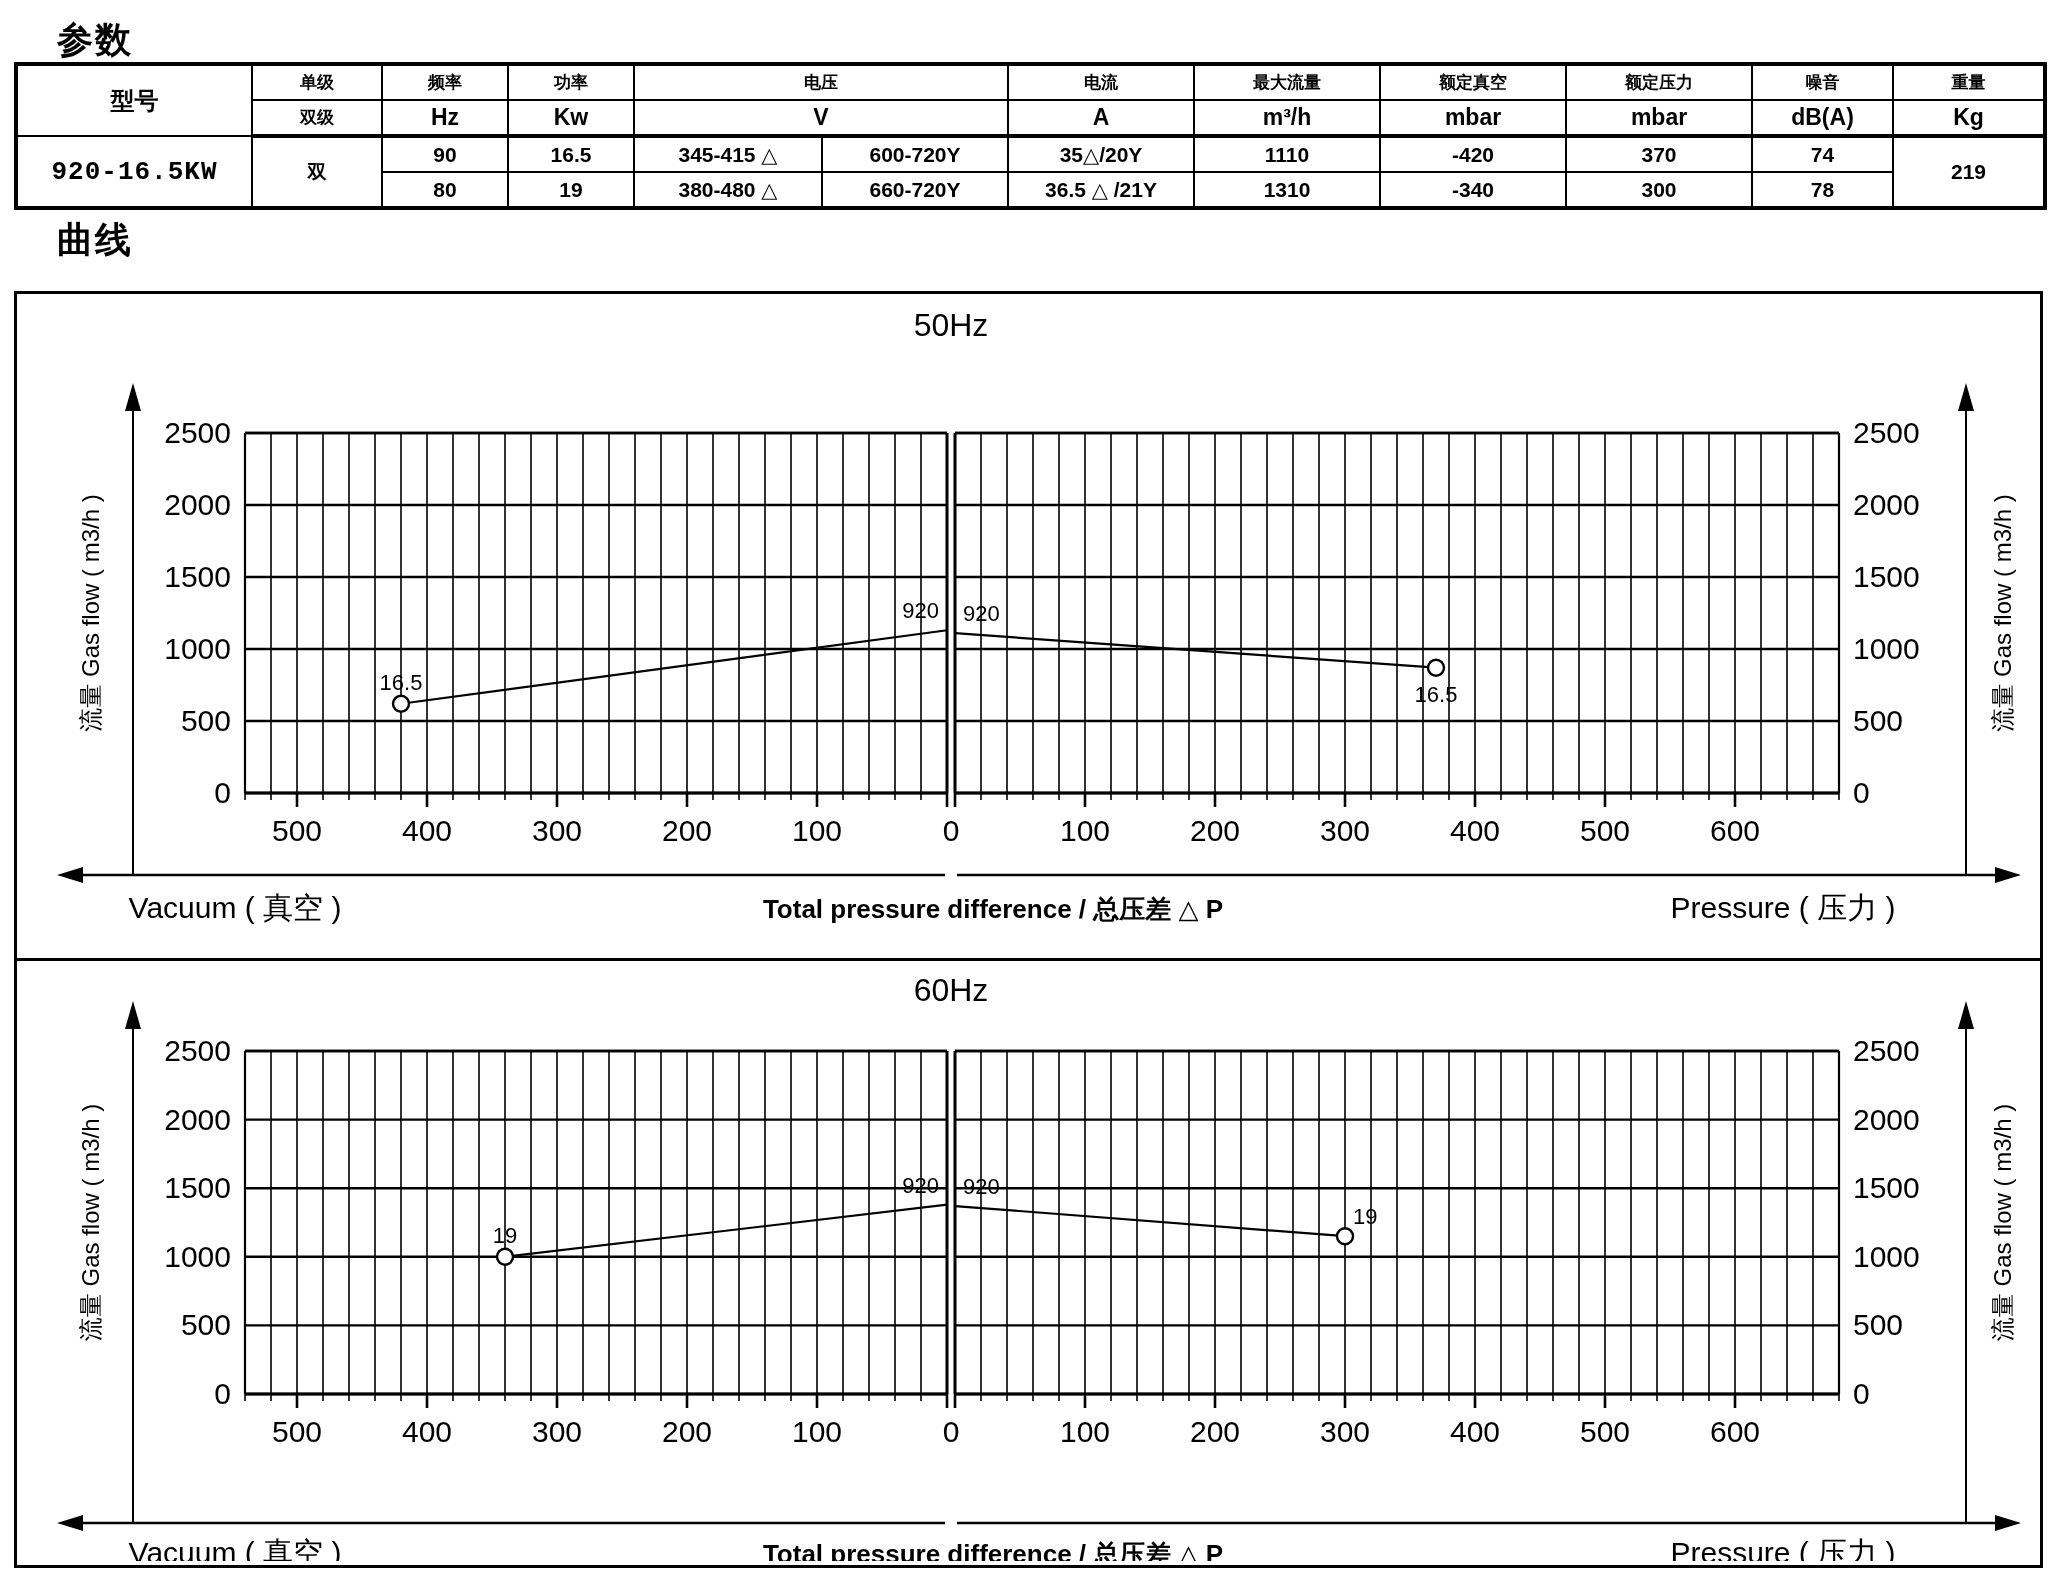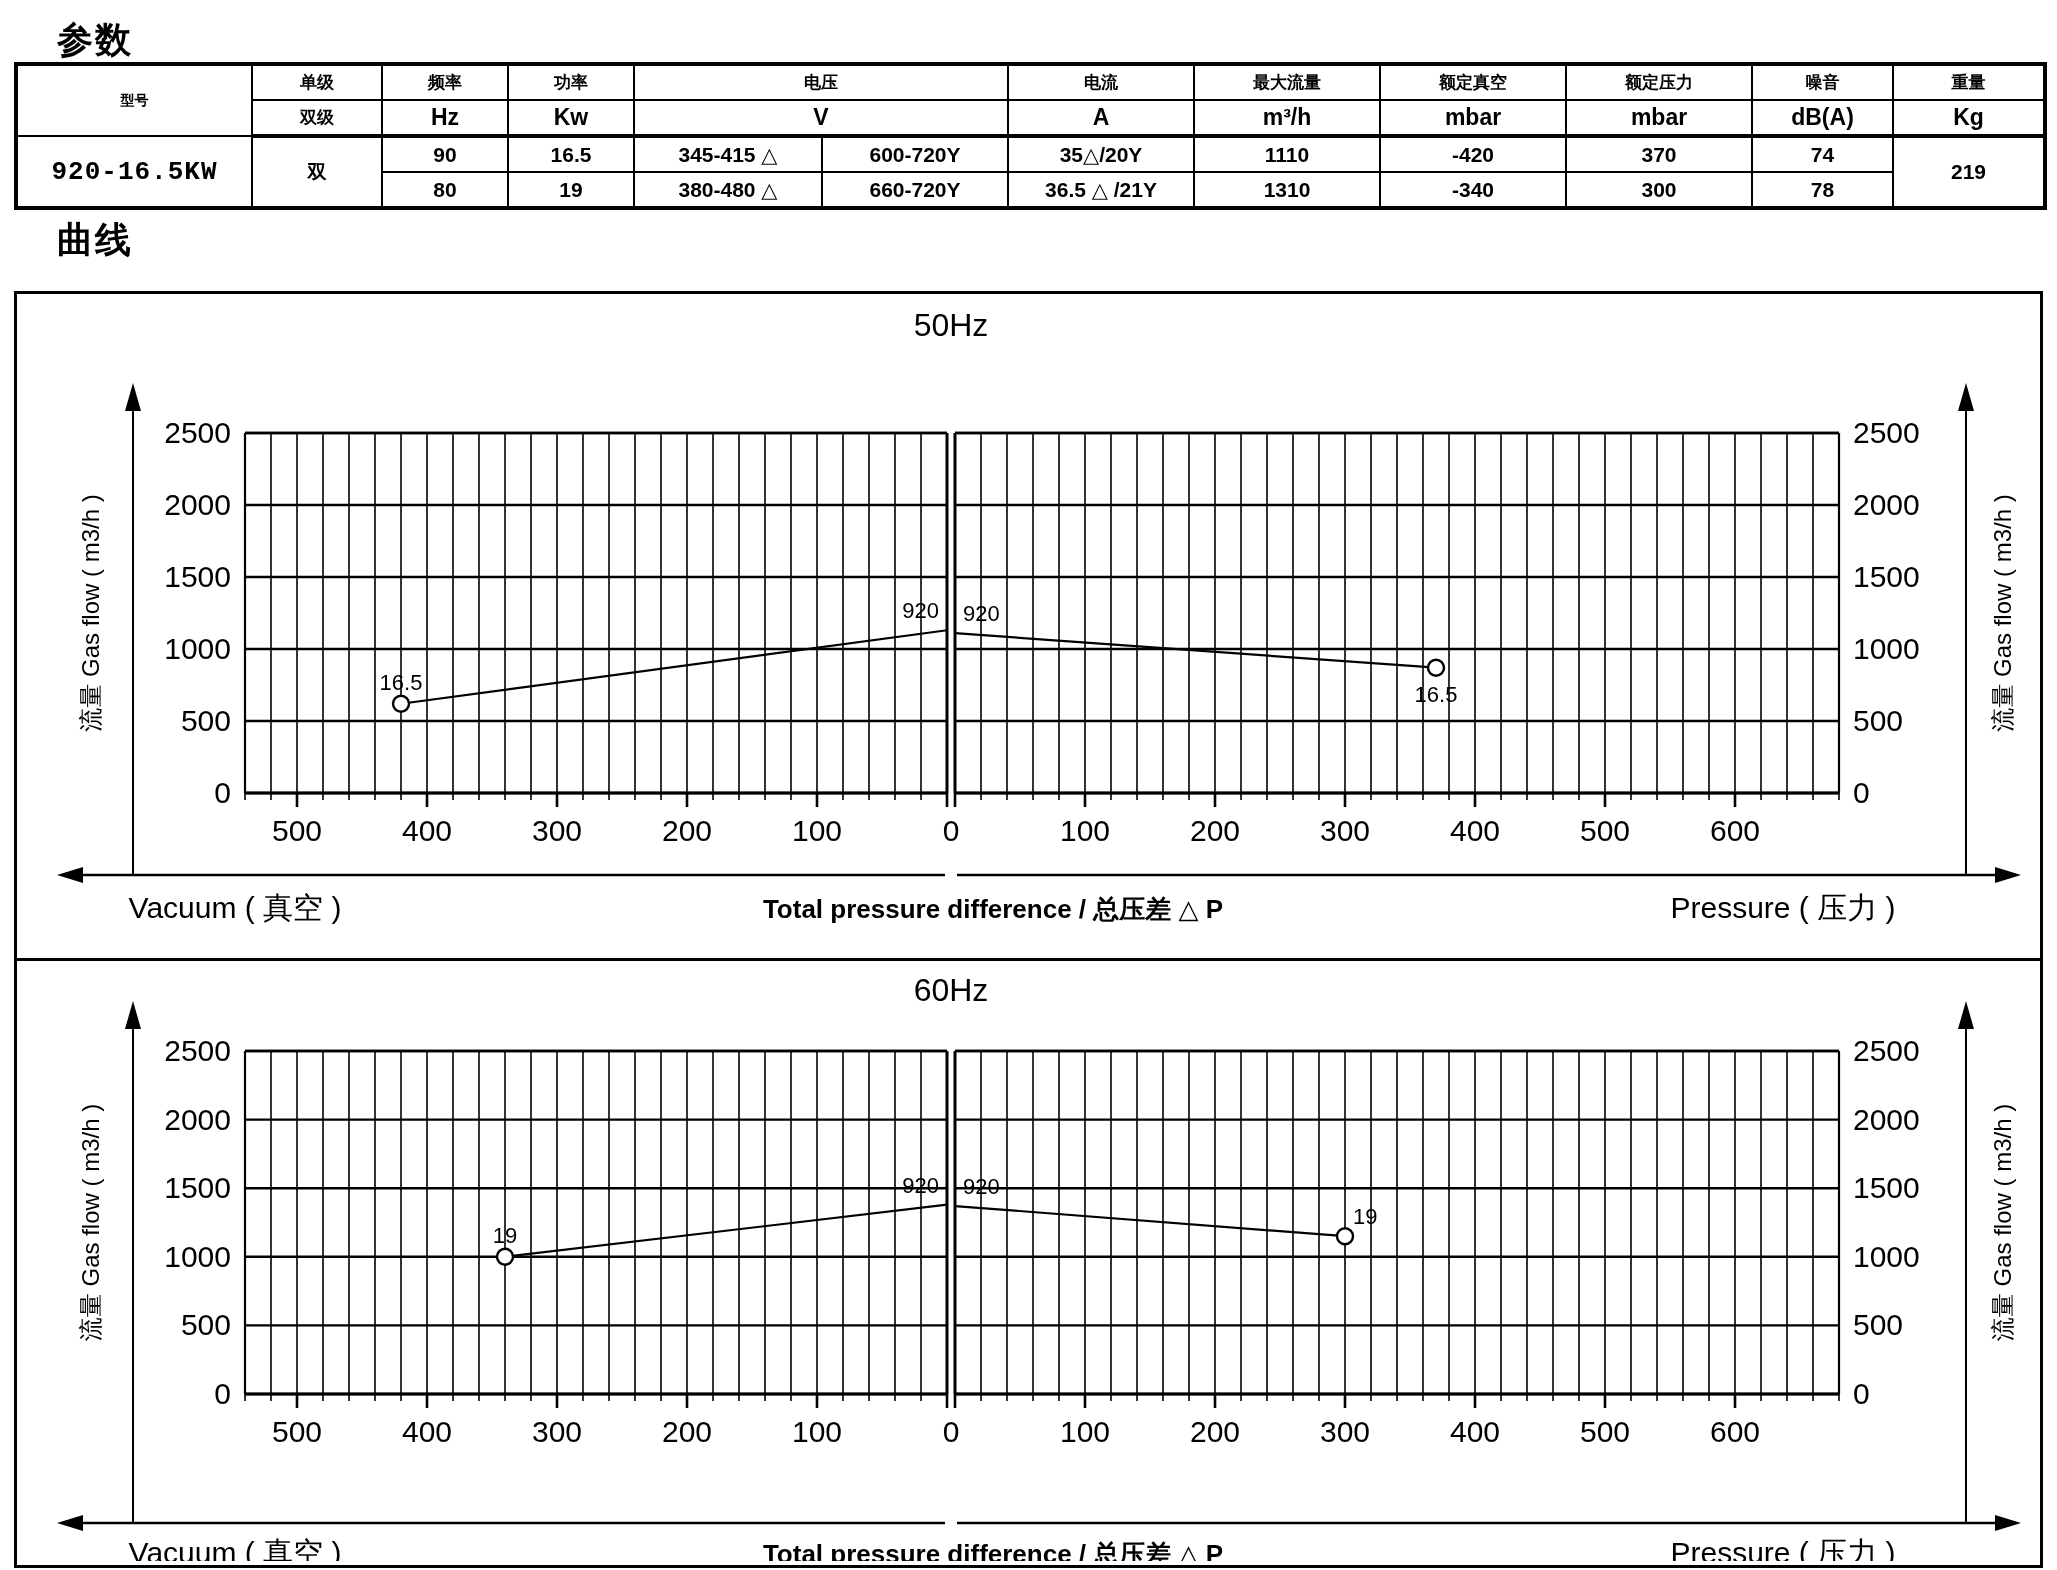--- a/index.html
+++ b/index.html
@@ -44,21 +44,21 @@
         <col style="width:186px">
       <col style="width:186px">
         <col style="width:186px">
         <col style="width:186px">
       <col style="width:186px">
         <col style="width:141px">
         <col style="width:152px">
     </colgroup>
     <tbody>
         <tr>
-      <td rowspan="2" class="h-cn" style="font-size:14px">型号</td>
+      <td rowspan="2" class="h-cn" style="font-size:24px">型号</td>
       <td class="h-cn">单级</td>
       <td class="h-cn">频率</td>
       <td class="h-cn">功率</td>
       <td class="h-cn" colspan="2">电压</td>
       <td class="h-cn">电流</td>
       <td class="h-cn">最大流量</td>
       <td class="h-cn">额定真空</td>
       <td class="h-cn">额定压力</td>
       <td class="h-cn">噪音</td>
       <td class="h-cn">重量</td>

